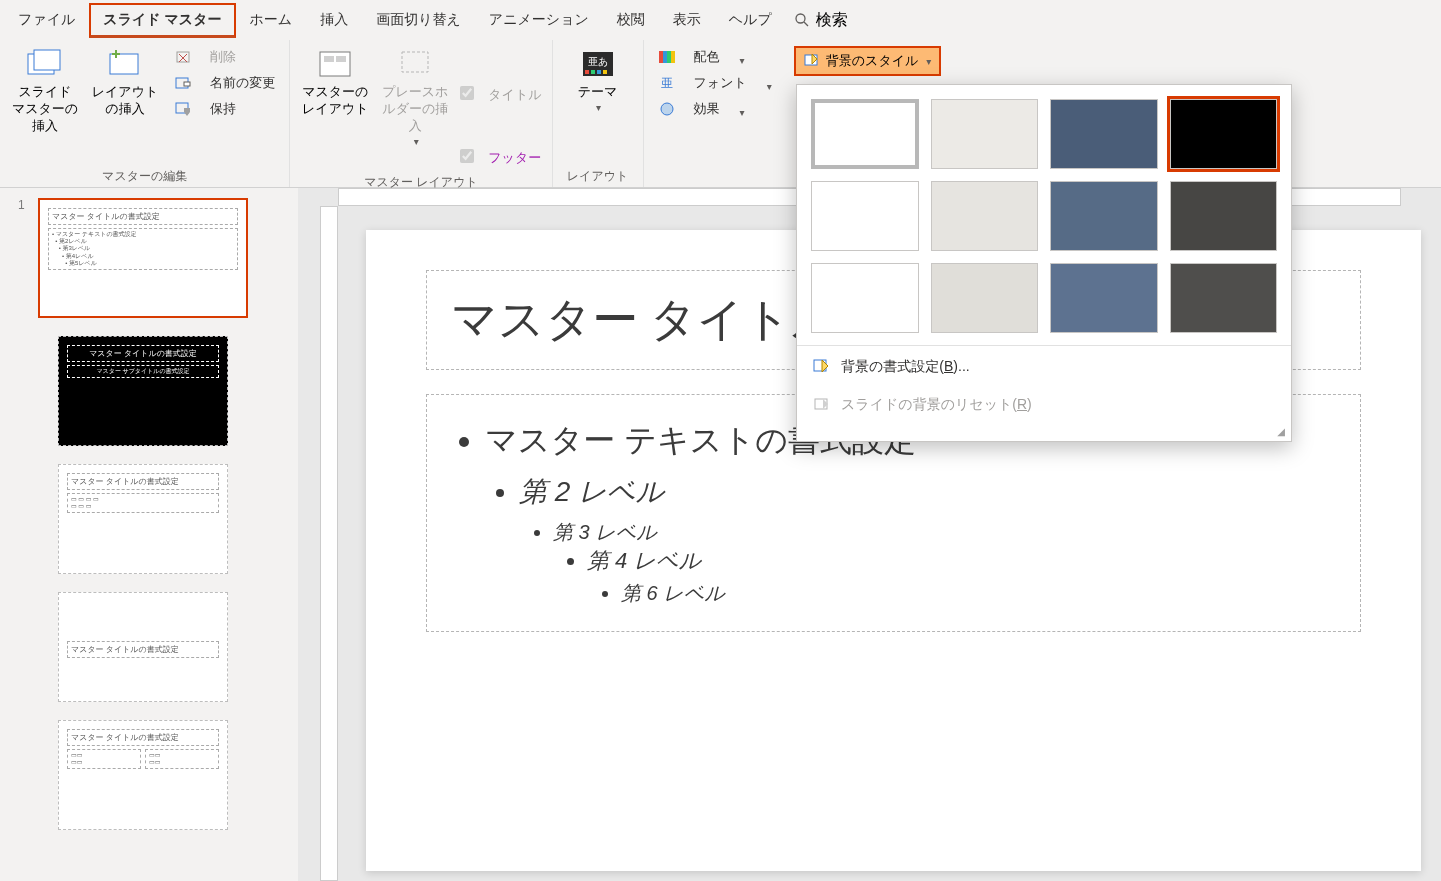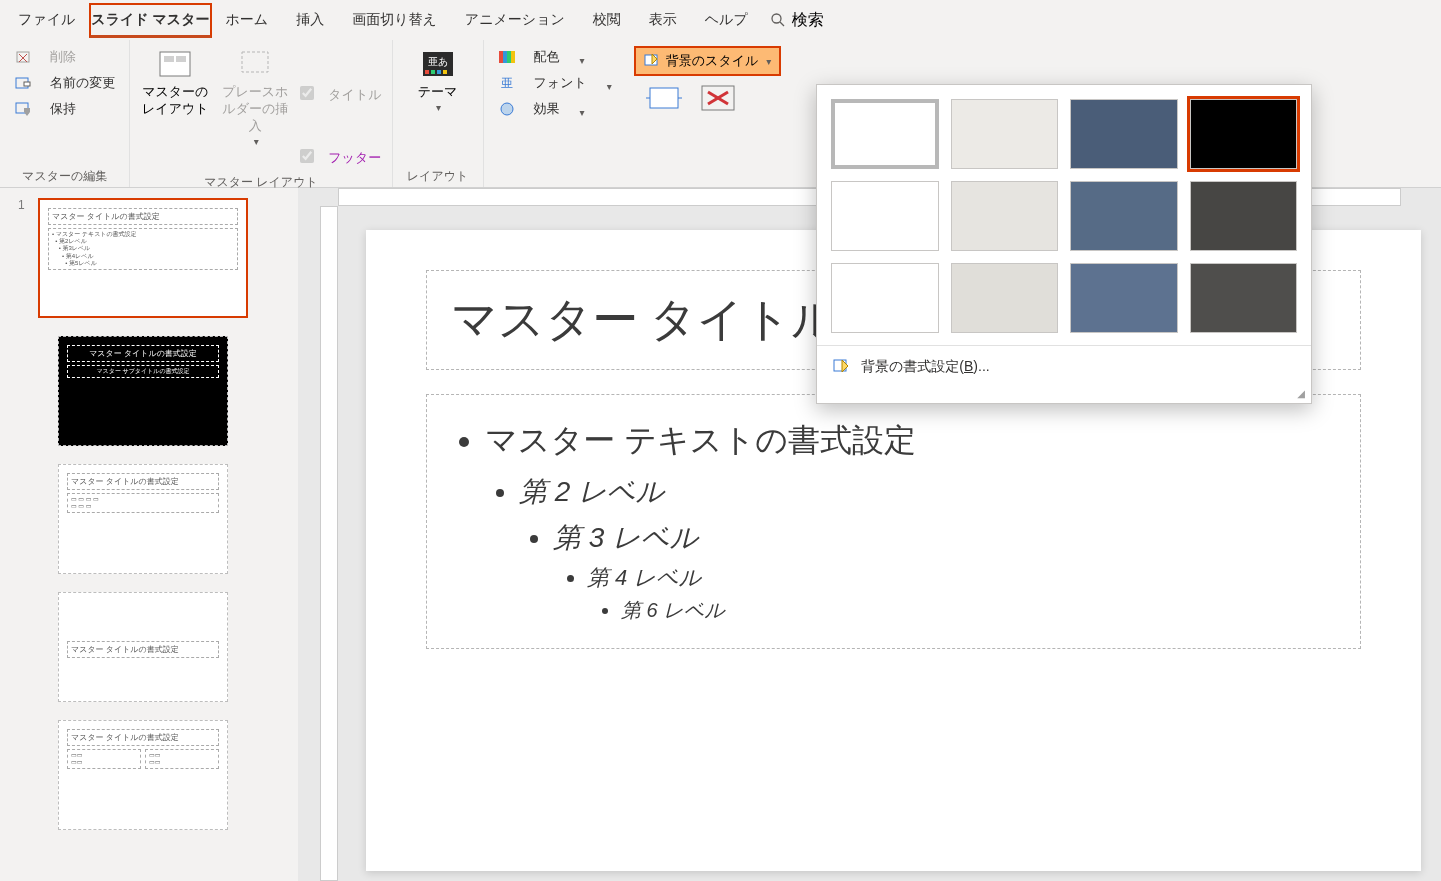--- a/index.html
+++ b/index.html
@@ -1,20 +1,20 @@
 <!DOCTYPE html>
 <html><head>
 <meta charset="utf-8">
 <style>
 * { margin: 0; padding: 0; box-sizing: border-box; font-family: "Yu Gothic UI", "Meiryo", sans-serif; }
 body { background: #f3f2f1; width: 1441px; height: 881px; overflow: hidden; }
 
 .tabbar { display: flex; align-items: center; height: 40px; background: #f3f2f1; padding: 0 4px; }
 .tab { padding: 8px 14px; font-size: 14px; color: #323130; cursor: pointer; }
-.tab.active { border: 2px solid #d83b01; border-bottom: 3px solid #c74a1c; padding: 6px 0; font-weight: 600; }
+.tab.active { border: 2px solid #d83b01; border-bottom: 3px solid #c74a1c; padding: 6px 12px; font-weight: 600; }
 .search-group { display: flex; align-items: center; margin-left: 8px; }
 .search-icon { width: 16px; height: 16px; margin-right: 6px; }
 
 .ribbon { display: flex; height: 148px; background: #f3f2f1; border-bottom: 1px solid #d1d1d1; }
 .group { display: flex; flex-direction: column; padding: 4px 8px 0; border-right: 1px solid #e1e1e1; }
 .group-body { display: flex; flex: 1; align-items: flex-start; gap: 6px; }
 .group-label { font-size: 12px; color: #605e5c; text-align: center; padding: 4px 0 2px; }
 
 .bigbtn { display: flex; flex-direction: column; align-items: center; justify-content: flex-start; width: 74px; padding: 4px 2px; text-align: center; font-size: 13px; line-height: 1.3; cursor: pointer; }
 .bigbtn .ico { width: 38px; height: 32px; margin-bottom: 4px; }
@@ -44,25 +44,25 @@
 .canvas-area { flex:1; background:#e8e8e8; position:relative; padding:24px 40px; overflow:hidden; }
 .ruler-h { position:absolute; top:0; left:40px; right:40px; height:18px; background:#fff; border:1px solid #ccc; }
 .ruler-v { position:absolute; top:18px; left:22px; bottom:0; width:18px; background:#fff; border:1px solid #ccc; }
 .slide { position:absolute; top:42px; left:68px; right:20px; bottom:10px; background:#fff; box-shadow:0 2px 8px rgba(0,0,0,.15); padding:40px 60px; }
 .title-ph { border:1px dashed #b5b5b5; padding:18px 24px; font-family: "Yu Mincho","MS Mincho",serif; font-size:46px; color:#3b3b3b; }
 .body-ph { border:1px dashed #b5b5b5; margin-top:24px; padding:24px 28px; font-family:"Yu Mincho","MS Mincho",serif; color:#3b3b3b; }
 .body-ph ul { list-style: disc; padding-left: 30px; }
 .body-ph ul ul { padding-left: 34px; font-style: italic; }
 .lvl1 { font-size:32px; margin-bottom:10px; }
 .lvl2 { font-size:28px; margin-bottom:8px; }
-.lvl3 { font-size:28px; margin-bottom:6px; }
+.lvl3 { font-size:20px; }
 .lvl4 { font-size:22px; margin-bottom:4px; }
 .lvl5 { font-size:20px; }
 
-.popup { position:absolute; top:84px; left:816px; width:496px; background:#fff; border:1px solid #c8c6c4; box-shadow:0 6px 20px rgba(0,0,0,.25); z-index:10; }
+.popup { position:absolute; top:84px; left:796px; width:496px; background:#fff; border:1px solid #c8c6c4; box-shadow:0 6px 20px rgba(0,0,0,.25); z-index:10; }
 .swatch-grid { display:grid; grid-template-columns: repeat(4, 1fr); gap:12px; padding:14px 14px 10px; }
 .swatch { height:70px; border:1px solid #c8c6c4; cursor:pointer; }
 .swatch.sel-gray { outline:4px solid #b8b8b8; outline-offset:-4px; }
 .swatch.sel-red { outline:3px solid #d83b01; outline-offset:0; }
 .popup-sep { height:1px; background:#e1e1e1; margin:2px 0; }
 .popup-item { display:flex; align-items:center; gap:10px; padding:10px 16px; font-size:14px; color:#323130; cursor:pointer; }
 .popup-item.disabled { color:#a19f9d; }
 .popup-item .ico { width:18px; height:18px; }
 .accel { text-decoration: underline; }
 .resize-grip { text-align:right; padding:2px 6px 4px; color:#a0a0a0; font-size:10px; }
@@ -96,20 +96,35 @@
         <line x1="10" y1="10" x2="14" y2="14" stroke="#605e5c" stroke-width="1.3"></line>
       </svg>
     <span>検索</span>
   </div>
 </div>
 
 <div class="ribbon">
 
   <div class="group">
     <div class="group-body">
+      <div class="bigbtn">
+        <svg class="ico" viewBox="0 0 38 32">
+            <rect x="2" y="6" width="26" height="20" fill="#fff" stroke="#3a7bd5"></rect>
+            <rect x="8" y="2" width="26" height="20" fill="#fff" stroke="#3a7bd5"></rect>
+          </svg>
+        <span>スライド マスターの挿入</span>
+      </div>
+      <div class="bigbtn">
+        <svg class="ico" viewBox="0 0 38 32">
+            <rect x="4" y="6" width="28" height="20" fill="#fff" stroke="#3a7bd5"></rect>
+            <line x1="10" y1="2" x2="10" y2="10" stroke="#70ad47" stroke-width="2"></line>
+            <line x1="6" y1="6" x2="14" y2="6" stroke="#70ad47" stroke-width="2"></line>
+          </svg>
+        <span>レイアウトの挿入</span>
+      </div>
       <div class="smallbtn-col">
         <div class="smallbtn disabled">
           <svg class="ico" viewBox="0 0 18 18">
               <rect x="3" y="4" width="12" height="10" fill="none" stroke="#a19f9d"></rect>
               <line x1="5" y1="6" x2="13" y2="14" stroke="#c0504d"></line>
               <line x1="13" y1="6" x2="5" y2="14" stroke="#c0504d"></line>
             </svg>
           <span>削除</span>
         </div>
         <div class="smallbtn">
@@ -320,14 +335,21 @@
       <div class="swatch" style="background: rgb(79, 78, 76);"></div>
     </div>
   <div class="popup-sep"></div>
   <div class="popup-item">
     <svg class="ico" viewBox="0 0 18 18">
         <rect x="1" y="2" width="12" height="11" fill="#fff" stroke="#3a7bd5"></rect>
         <path d="M9 2 l6 6 -6 6 z" fill="#ffd966" stroke="#b38600"></path>
       </svg>
     <span><span>背景の書式設定(</span><span class="accel">B</span><span>)...</span></span>
   </div>
+  <div class="popup-item disabled">
+    <svg class="ico" viewBox="0 0 18 18">
+        <rect x="2" y="3" width="12" height="10" fill="#fff" stroke="#b5b5b5"></rect>
+        <path d="M10 3 l5 5 -5 5 z" fill="#d0d0d0"></path>
+      </svg>
+    <span><span>スライドの背景のリセット(</span><span class="accel">R</span><span>)</span></span>
+  </div>
   <div class="resize-grip">◢</div>
 </div>
 
 </body></html>

